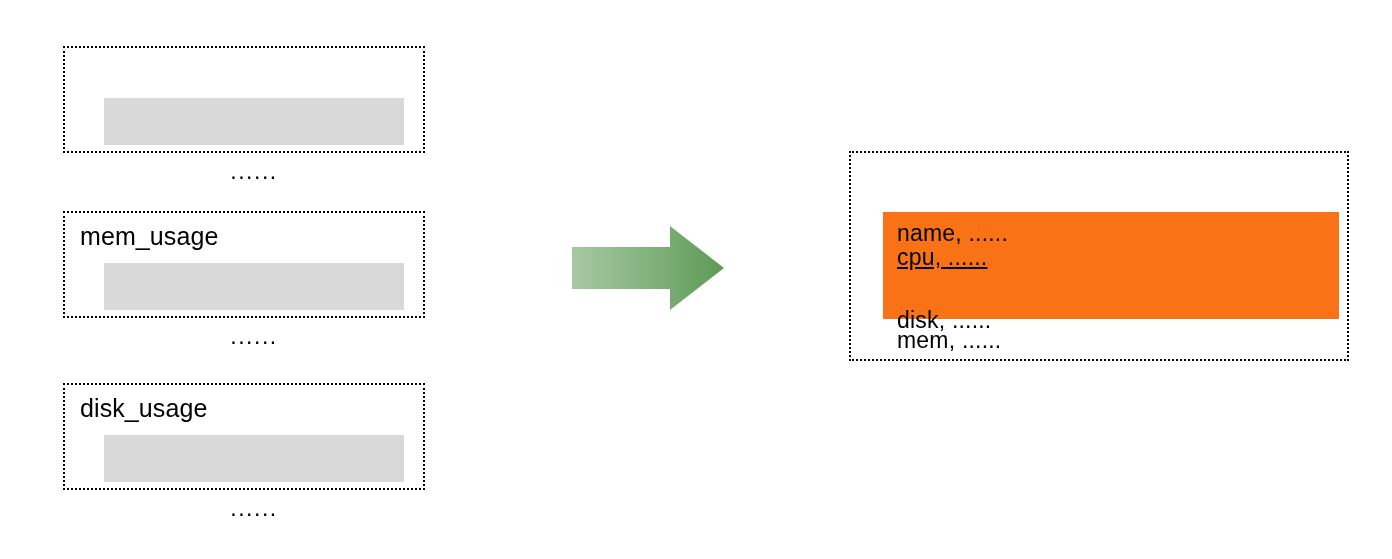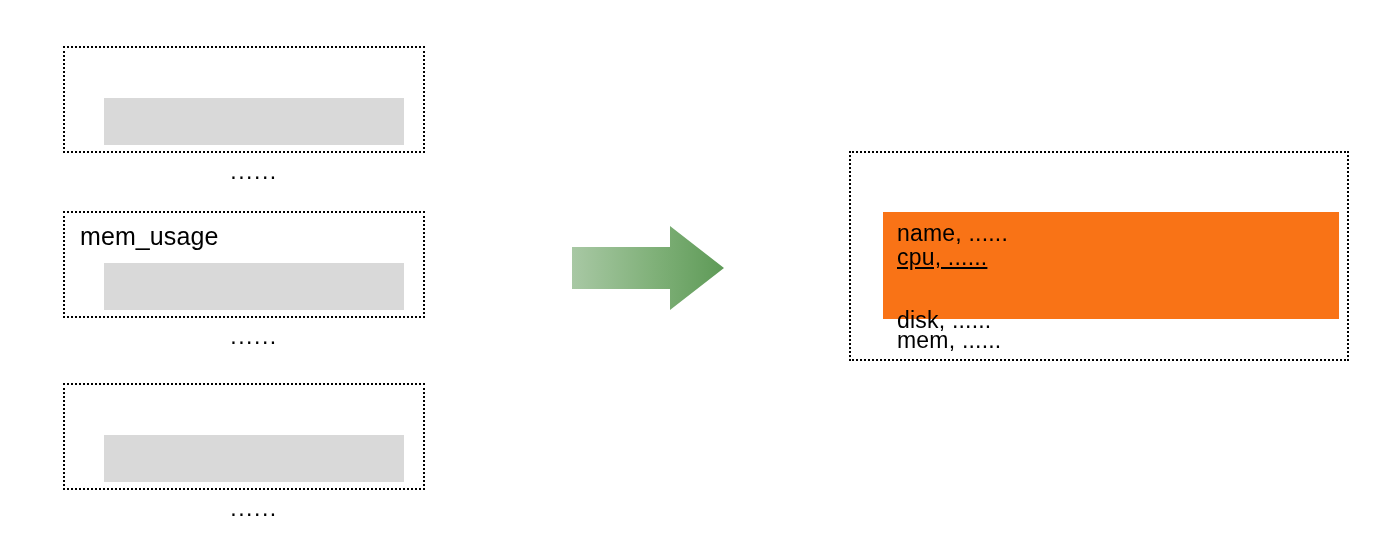--- a/index.html
+++ b/index.html
@@ -131,20 +131,21 @@
   </div>
 
   <div class="entity-box" id="entity-mem">
     <div class="entity-title">mem_usage</div>
     <div class="entity-body">
       <div class="entity-ellipsis">......</div>
     </div>
   </div>
 
   <div class="entity-box" id="entity-disk">
+    <div class="entity-title">disk_usage</div>
     <div class="entity-body">
       <div class="entity-ellipsis">......</div>
     </div>
   </div>
 
   <div class="arrow-wrap">
     <svg width="152" height="84" viewBox="0 0 152 84" xmlns="http://www.w3.org/2000/svg">
       <defs>
         <linearGradient id="arrowGrad" x1="0" y1="0" x2="1" y2="0">
           <stop offset="0%" stop-color="#a8c8a4"></stop>

